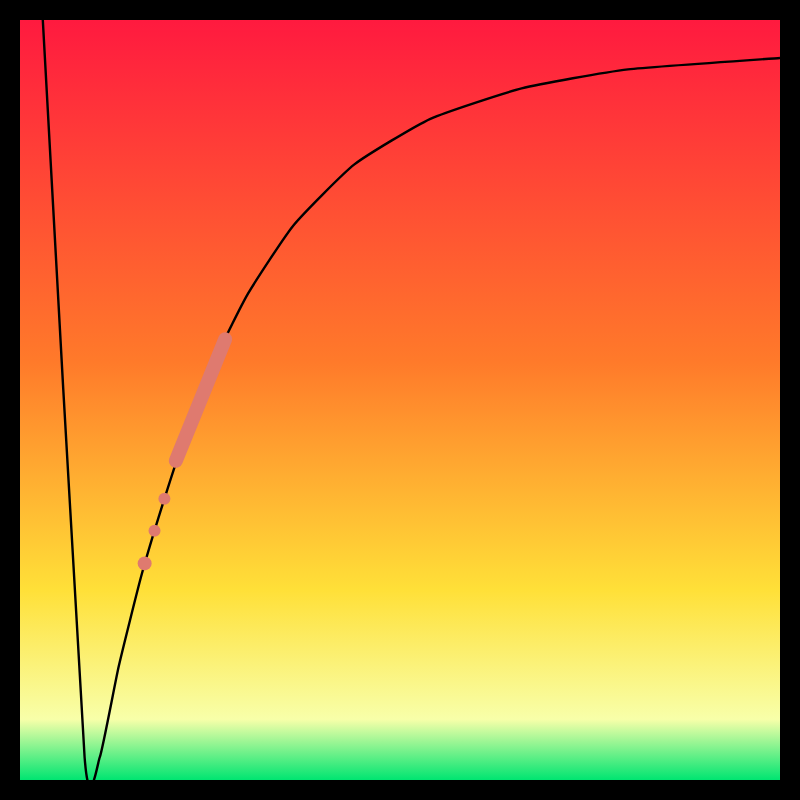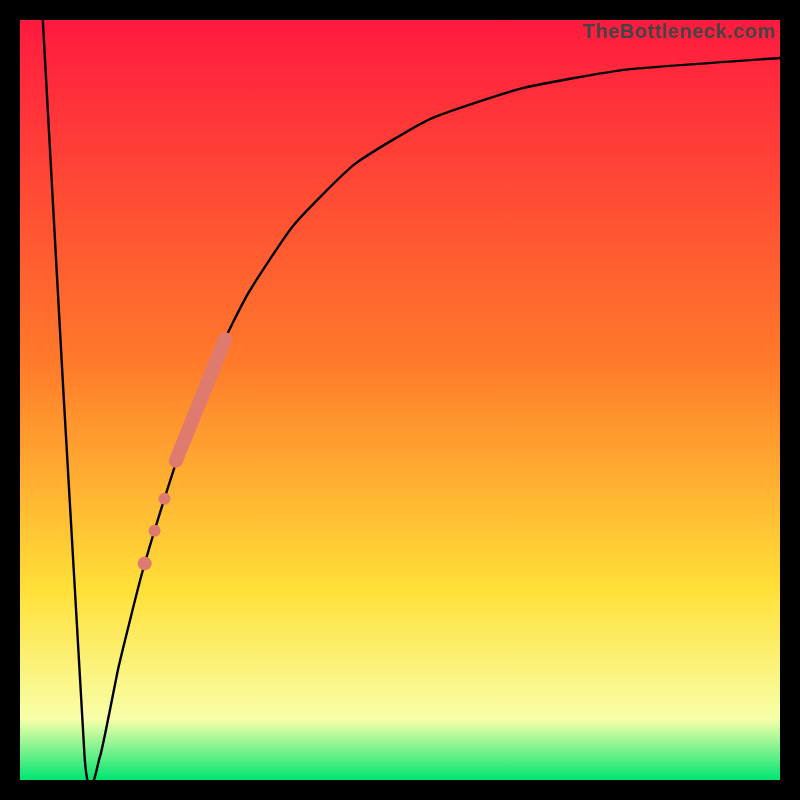--- a/index.html
+++ b/index.html
@@ -57,21 +57,20 @@
           <stop id="g0" offset="0%" stop-color="#ff1a3f"></stop>
           <stop id="g1" offset="45%" stop-color="#ff7a2a"></stop>
           <stop id="g2" offset="75%" stop-color="#ffe038"></stop>
           <stop id="g3" offset="92%" stop-color="#f8ffa9"></stop>
           <stop id="g4" offset="100%" stop-color="#00e571"></stop>
         </linearGradient>
       </defs>
       <rect x="0" y="0" width="760" height="760" fill="url(#bg-grad)"></rect>
     </svg>
 
-    <div class="watermark">TheBottleneck.com</div>
 
     <svg class="curve" viewBox="0 0 760 760" preserveAspectRatio="none">
       <path id="curve-path" fill="none" stroke="#000000" stroke-width="2.4" stroke-linejoin="round" d="M 22.80 0.00 C 26.28 61.43, 59.85 675.77, 64.60 737.20 C 69.35 798.63, 76.95 744.80, 79.80 737.20 C 82.65 729.60, 95.32 661.20, 98.80 646.00 C 102.28 630.80, 117.80 568.73, 121.60 554.80 C 125.40 540.87, 140.60 490.83, 144.40 478.80 C 148.20 466.77, 162.77 422.43, 167.20 410.40 C 171.63 398.37, 192.53 345.80, 197.60 334.40 C 202.67 323.00, 221.67 284.37, 228.00 273.60 C 234.33 262.83, 264.73 215.97, 273.60 205.20 C 282.47 194.43, 323.00 153.27, 334.40 144.40 C 345.80 135.53, 396.47 105.13, 410.40 98.80 C 424.33 92.47, 485.13 72.52, 501.60 68.40 C 518.07 64.28, 586.47 51.93, 608.00 49.40 C 629.53 46.87, 747.33 38.95, 760.00 38.00"></path>
       <line id="marker-seg" stroke="#df7a6f" stroke-linecap="round" x1="155.79999999999998" y1="440.8" x2="205.20000000000002" y2="319.20000000000005" stroke-width="14"></line>
       <g id="marker-dots">
           <circle cx="144.4" cy="478.8" r="6" fill="#df7a6f"></circle>
           <circle cx="134.51999999999998" cy="510.72" r="6" fill="#df7a6f"></circle>
           <circle cx="124.63999999999999" cy="543.4" r="7" fill="#df7a6f"></circle>
         </g>
     </svg>

